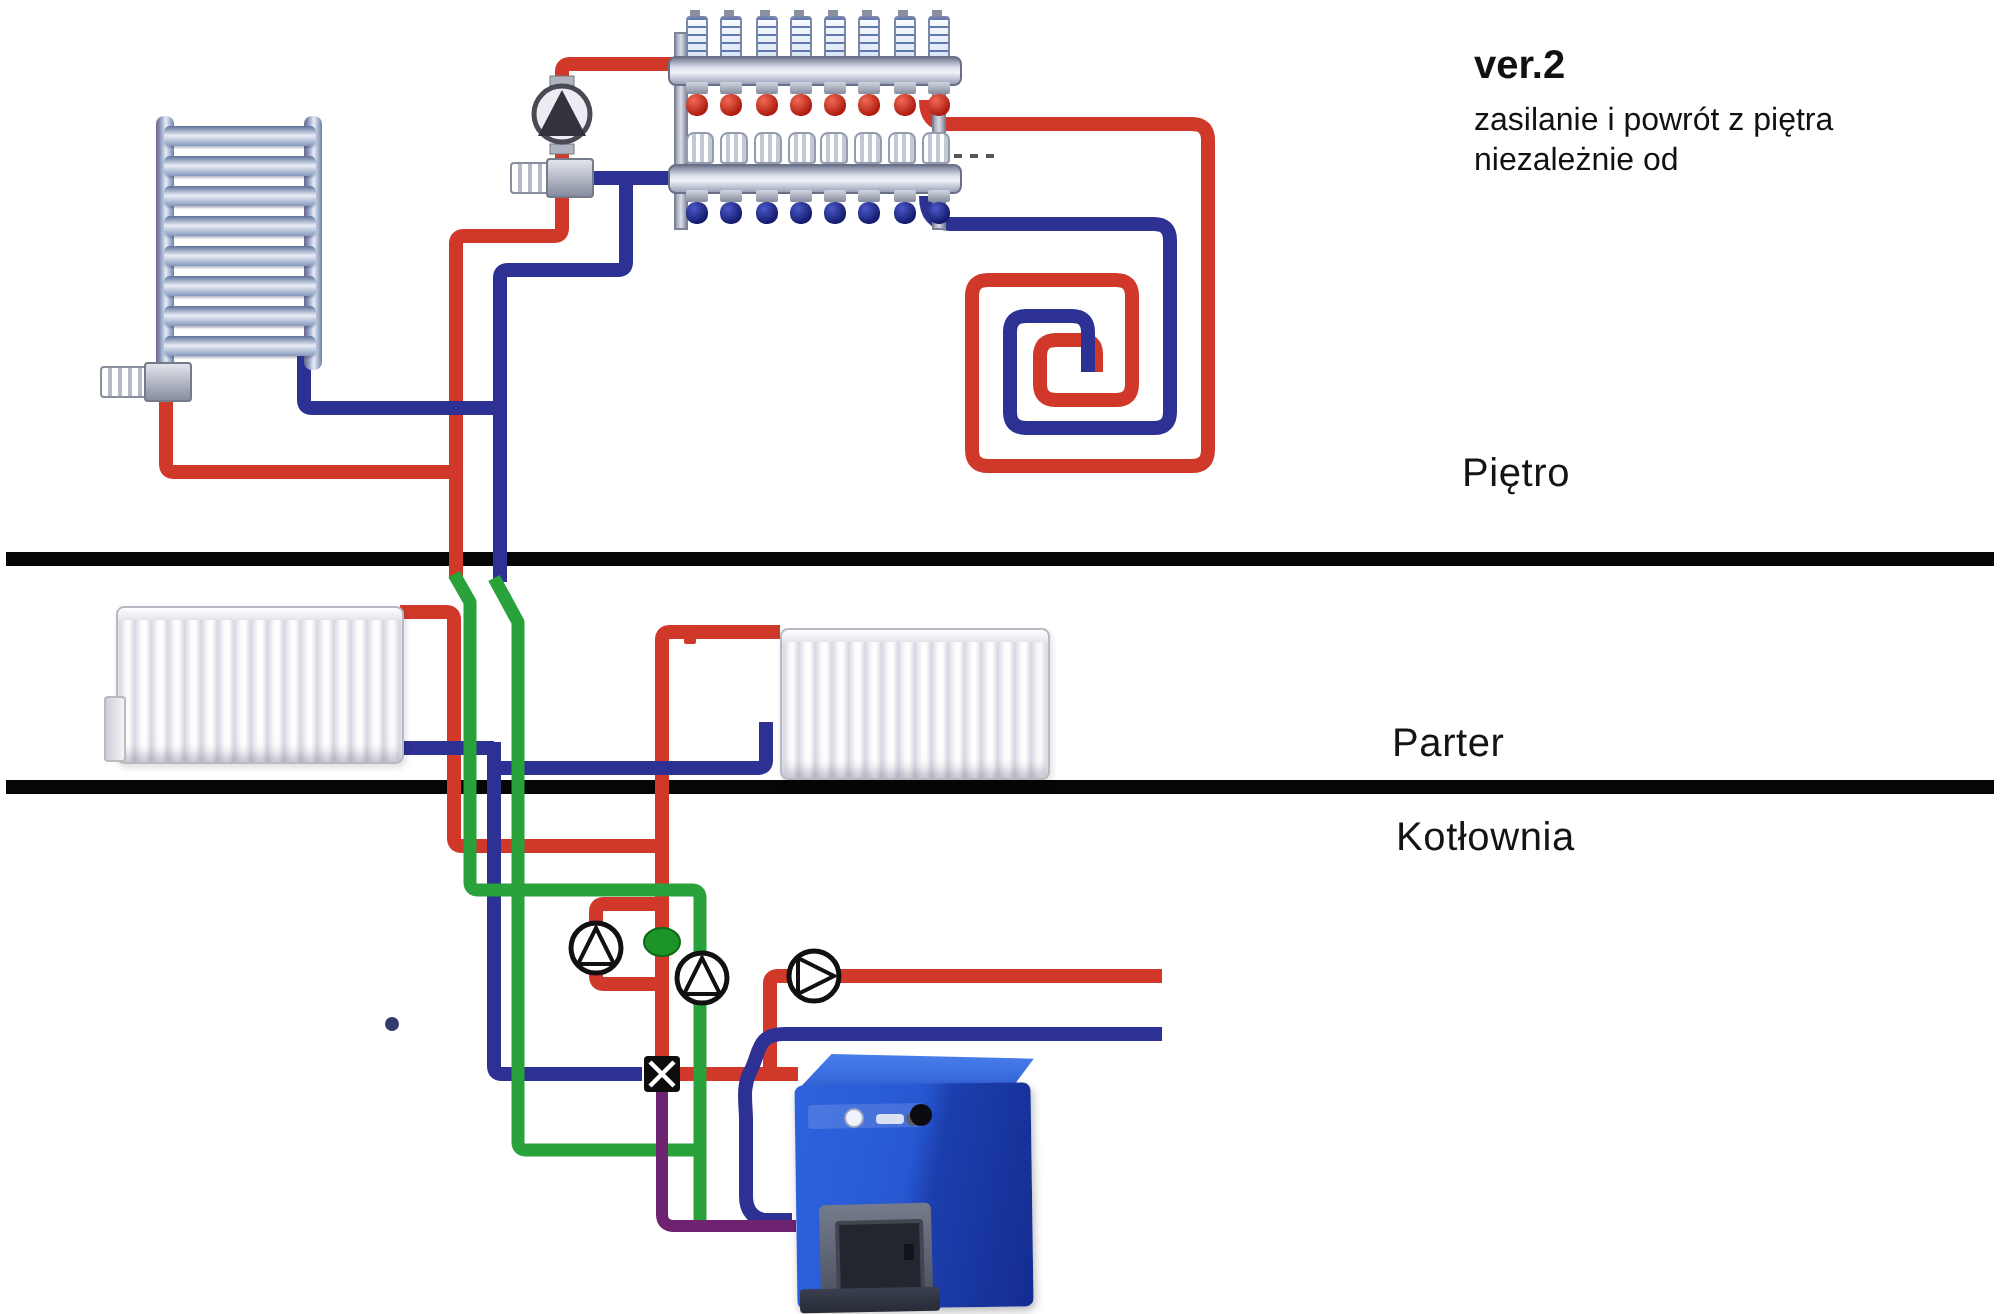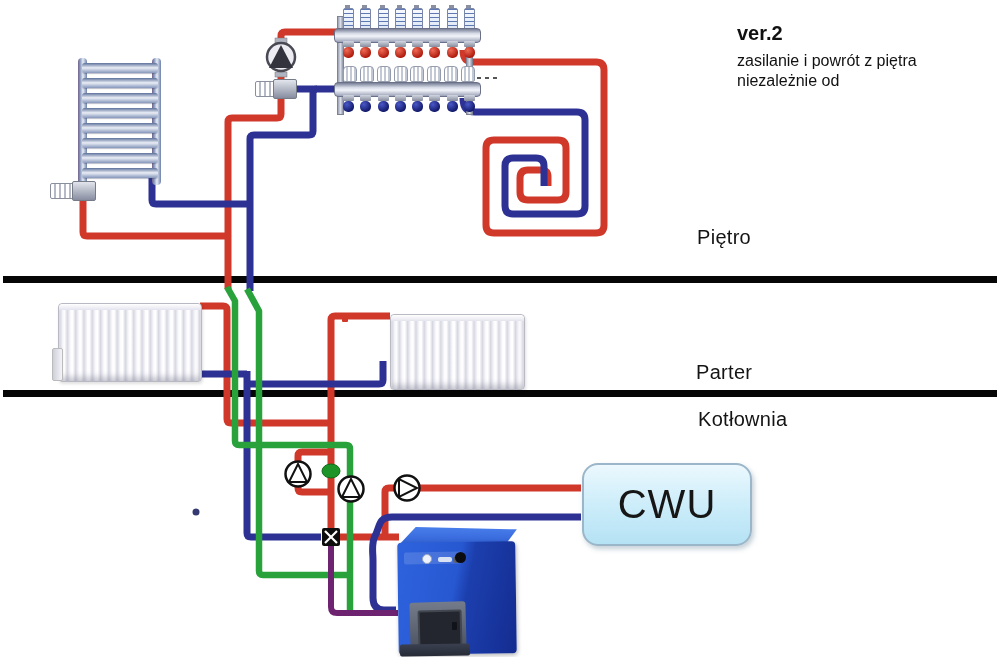--- a/index.html
+++ b/index.html
@@ -213,38 +213,35 @@
   <div class="vhead" style="left:50px;top:183px;width:22px;height:14px;"></div>
   <div class="vbody equip" style="left:72px;top:181px;width:22px;height:18px;"></div>
 
   <div class="vhead equip" style="left:255px;top:81px;width:18px;height:14px;"></div>
   <div class="vbody equip" style="left:273px;top:79px;width:22px;height:18px;"></div>
 
   <div class="panel-rad equip" style="left:58px;top:303px;width:142px;height:77px;"></div>
   <div class="abs equip" style="left:52px;top:348px;width:9px;height:31px;background:linear-gradient(90deg,#cfcfda,#f4f4f8);border:1px solid #bbb;border-radius:2px;"></div>
   <div class="panel-rad equip" style="left:390px;top:314px;width:133px;height:74px;"></div>
 
-  <div class="cwu equip">
-    <span class="cwu-label">CWU</span>
-  </div>
 
   <div class="boiler equip">
     <div class="b-top"></div>
     <div class="b-body"></div>
     <div class="b-strip"></div>
     <div class="b-dot"></div>
     <div class="b-tag"></div>
     <div class="b-knob"></div>
     <div class="b-door-outer"></div>
     <div class="b-door"></div>
     <div class="b-latch"></div>
     <div class="b-base"></div>
   </div>
 
-  <div class="floor-label" style="left:697px;top:226px;">Piętro</div>
+  <div class="floor-label" style="left:731px;top:226px;">Piętro</div>
   <div class="floor-label" style="left:696px;top:361px;">Parter</div>
   <div class="floor-label" style="left:698px;top:408px;">Kotłownia</div>
 
   <div class="note">
     <h1>ver.2</h1>
     <p>zasilanie i powrót z piętra niezależnie od</p>
   </div>
 
 </div>
 

